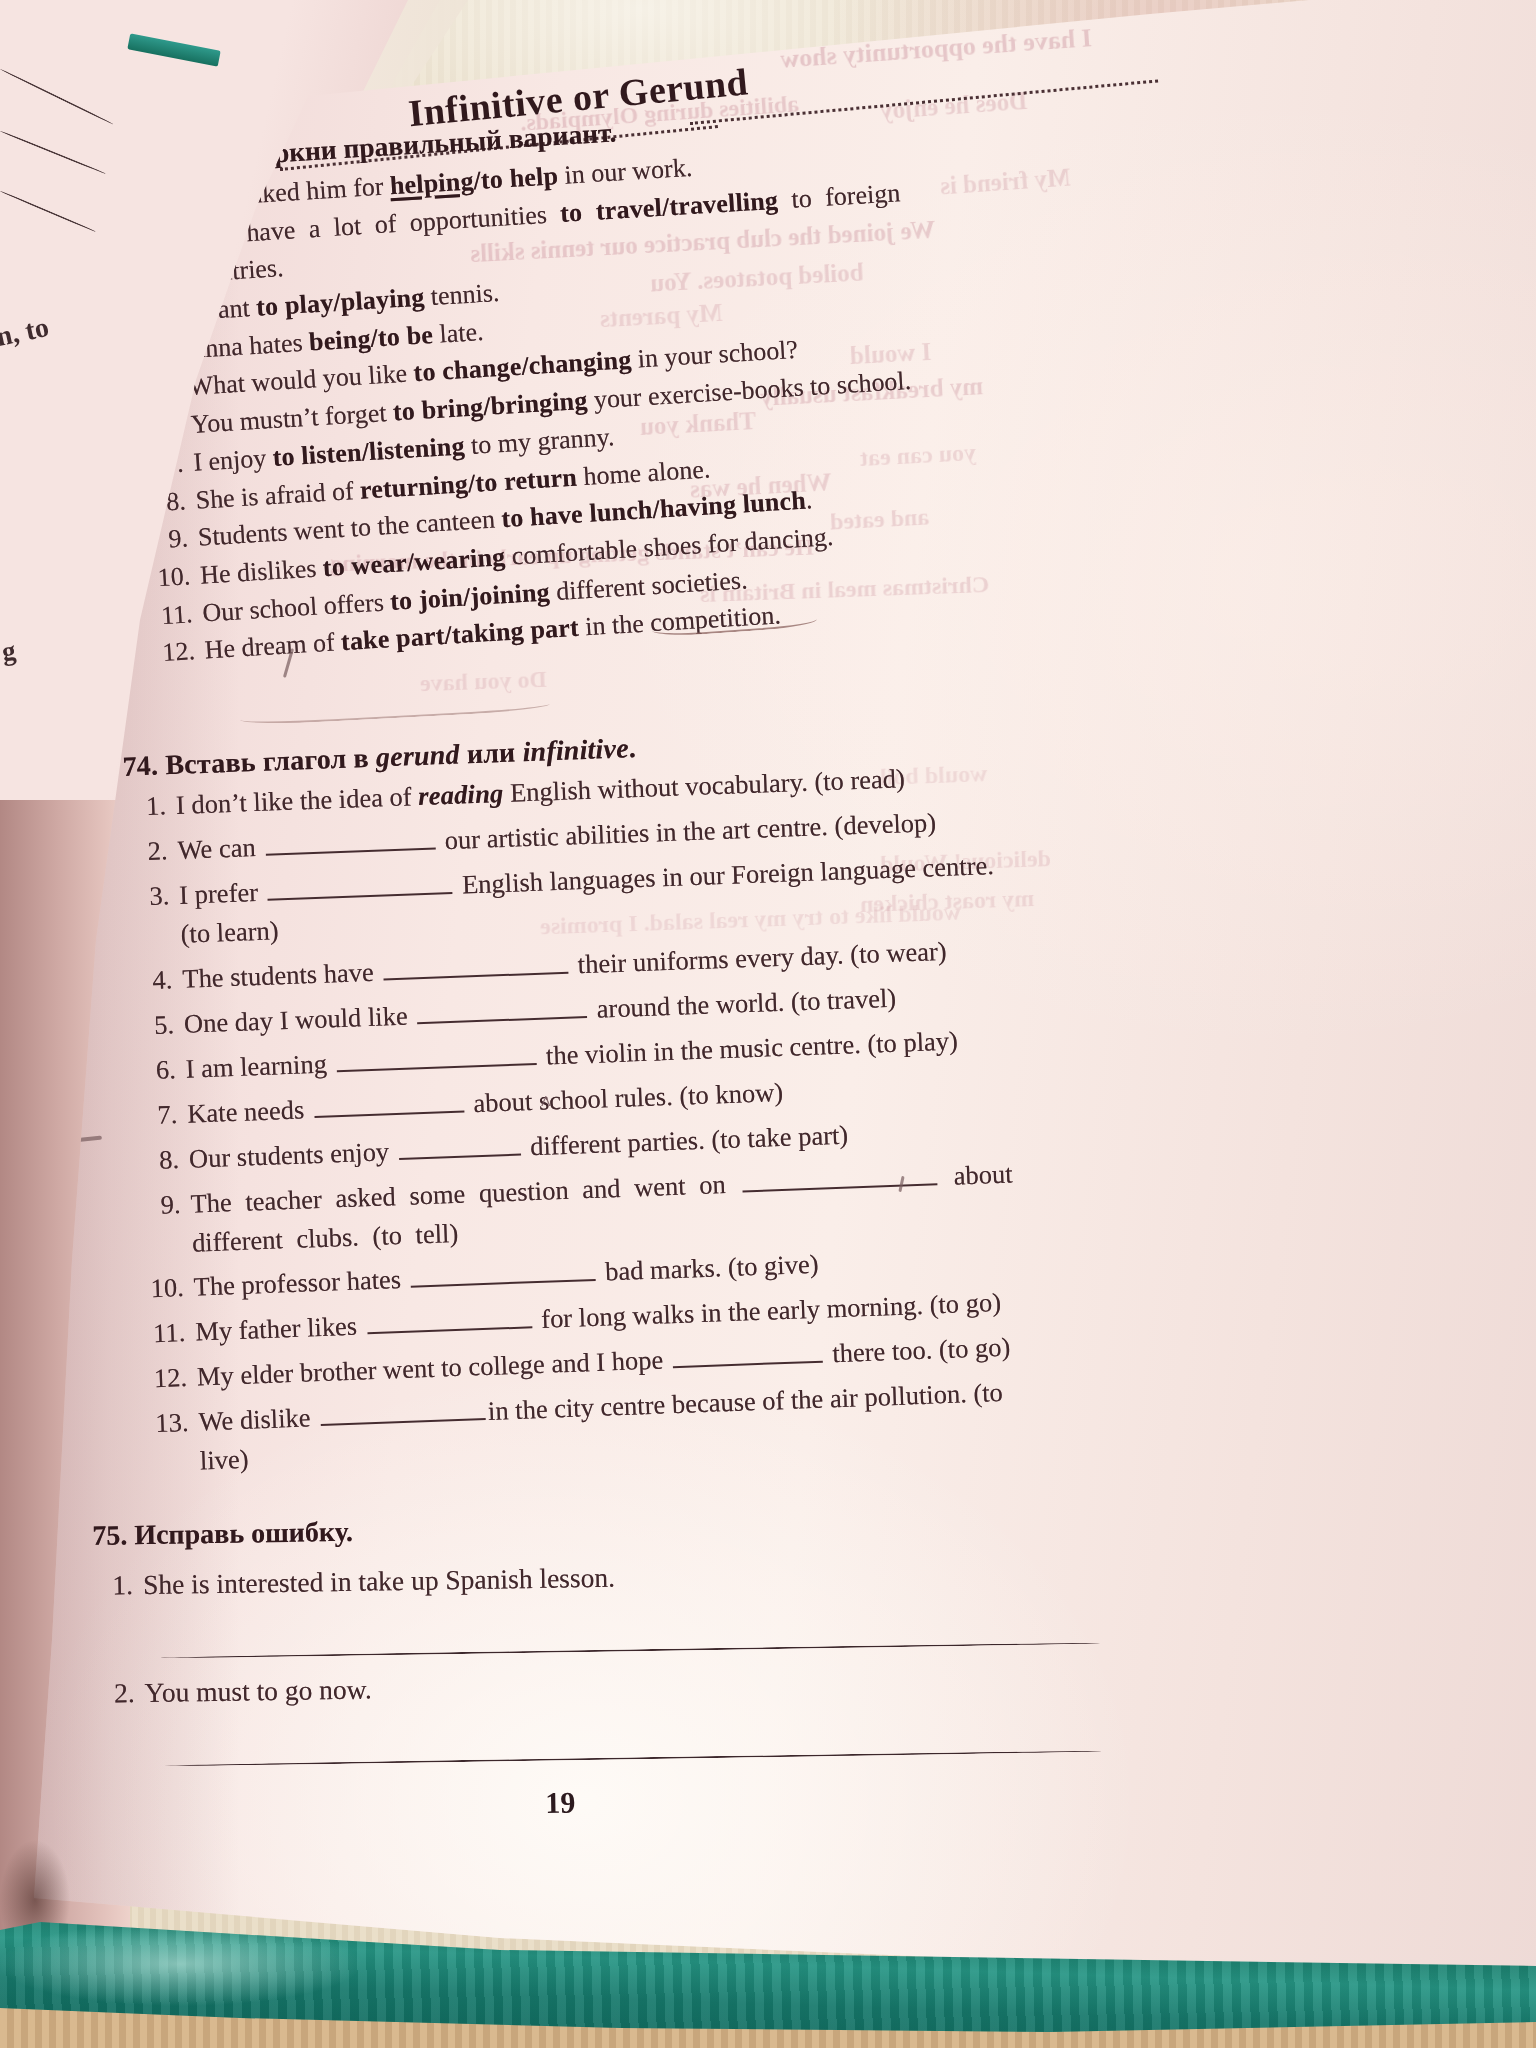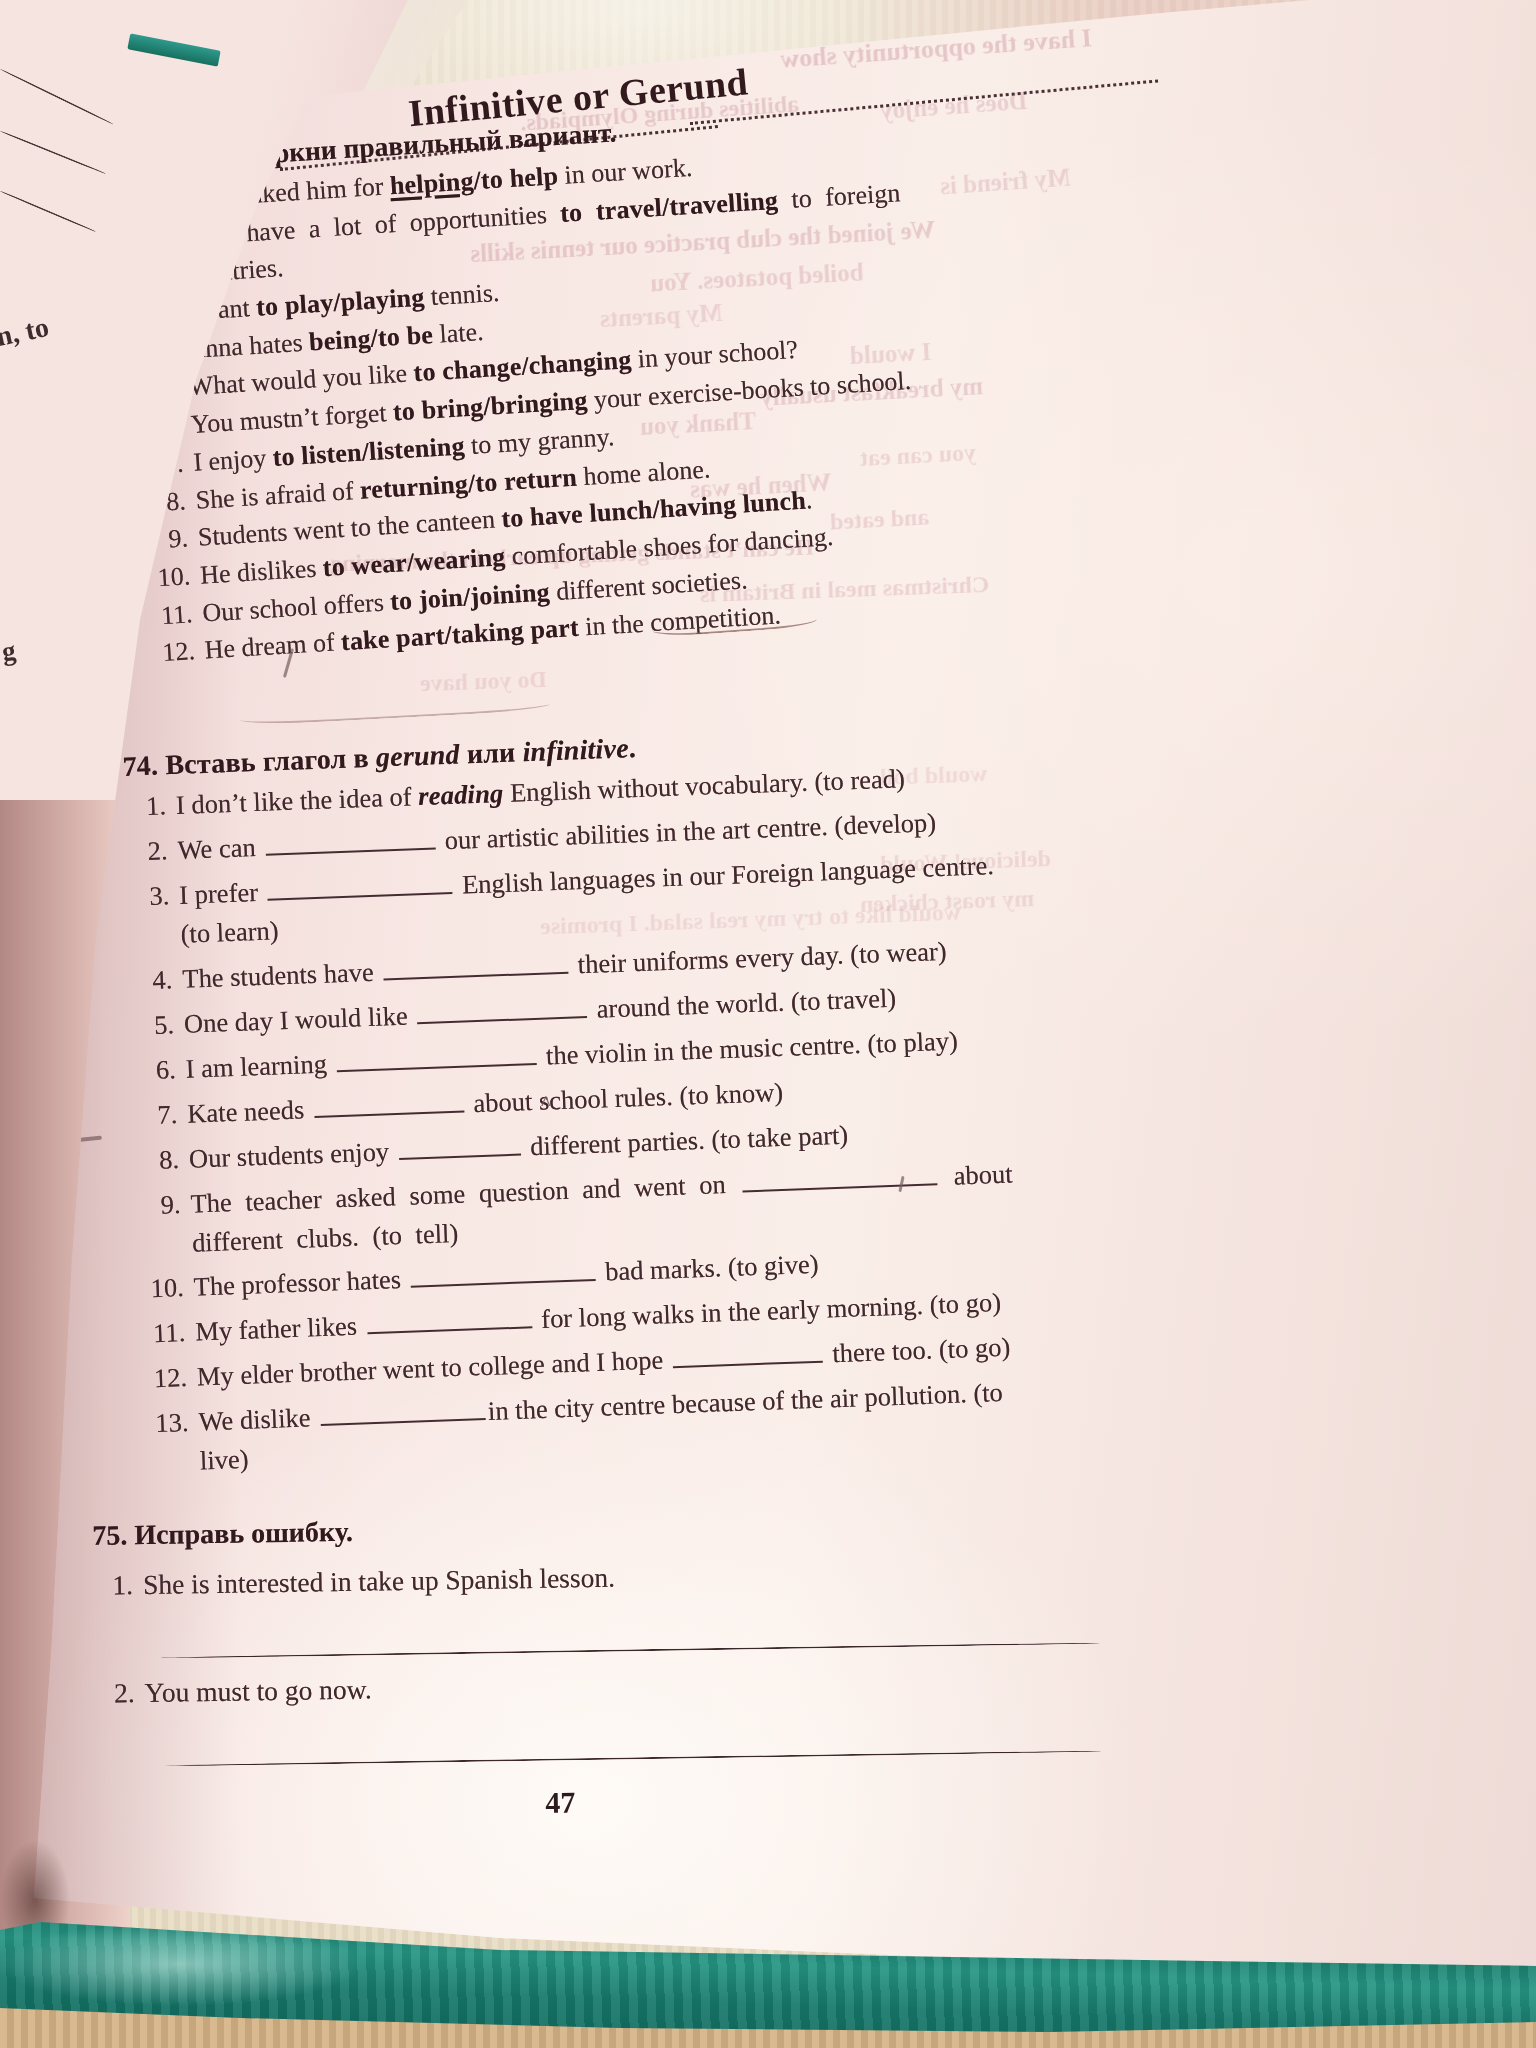--- a/index.html
+++ b/index.html
@@ -261,21 +261,21 @@
           </div>
           <div class="answer-line"></div>
           <div class="item">
             <span class="num">2.</span>
             <span class="itx">You must to go now.</span>
           </div>
           <div class="answer-line"></div>
         </div>
     </div>
 
-    <div class="sec page-num">47</div>
+    <div class="sec page-num">19</div>
 
     <div class="pencil p-arc" style="left:652px;top:618px;width:165px;height:12px;transform:rotate(-4deg);"></div>
     <div class="pencil p-stroke" style="left:287px;top:648px;width:3px;height:30px;transform:rotate(16deg);"></div>
     <div class="pencil p-arc" style="left:240px;top:706px;width:310px;height:10px;transform:rotate(-3deg);opacity:.6;"></div>
     <div class="pencil p-stroke" style="left:18px;top:1140px;width:84px;height:3.5px;transform:rotate(-6deg);"></div>
     <div class="pencil p-stroke" style="left:900px;top:1176px;width:3px;height:16px;transform:rotate(12deg);"></div>
     <div class="pencil p-char" style="left:540px;top:1092px;">^</div>
   </div>
 
   <div class="corner-shadow"></div>

